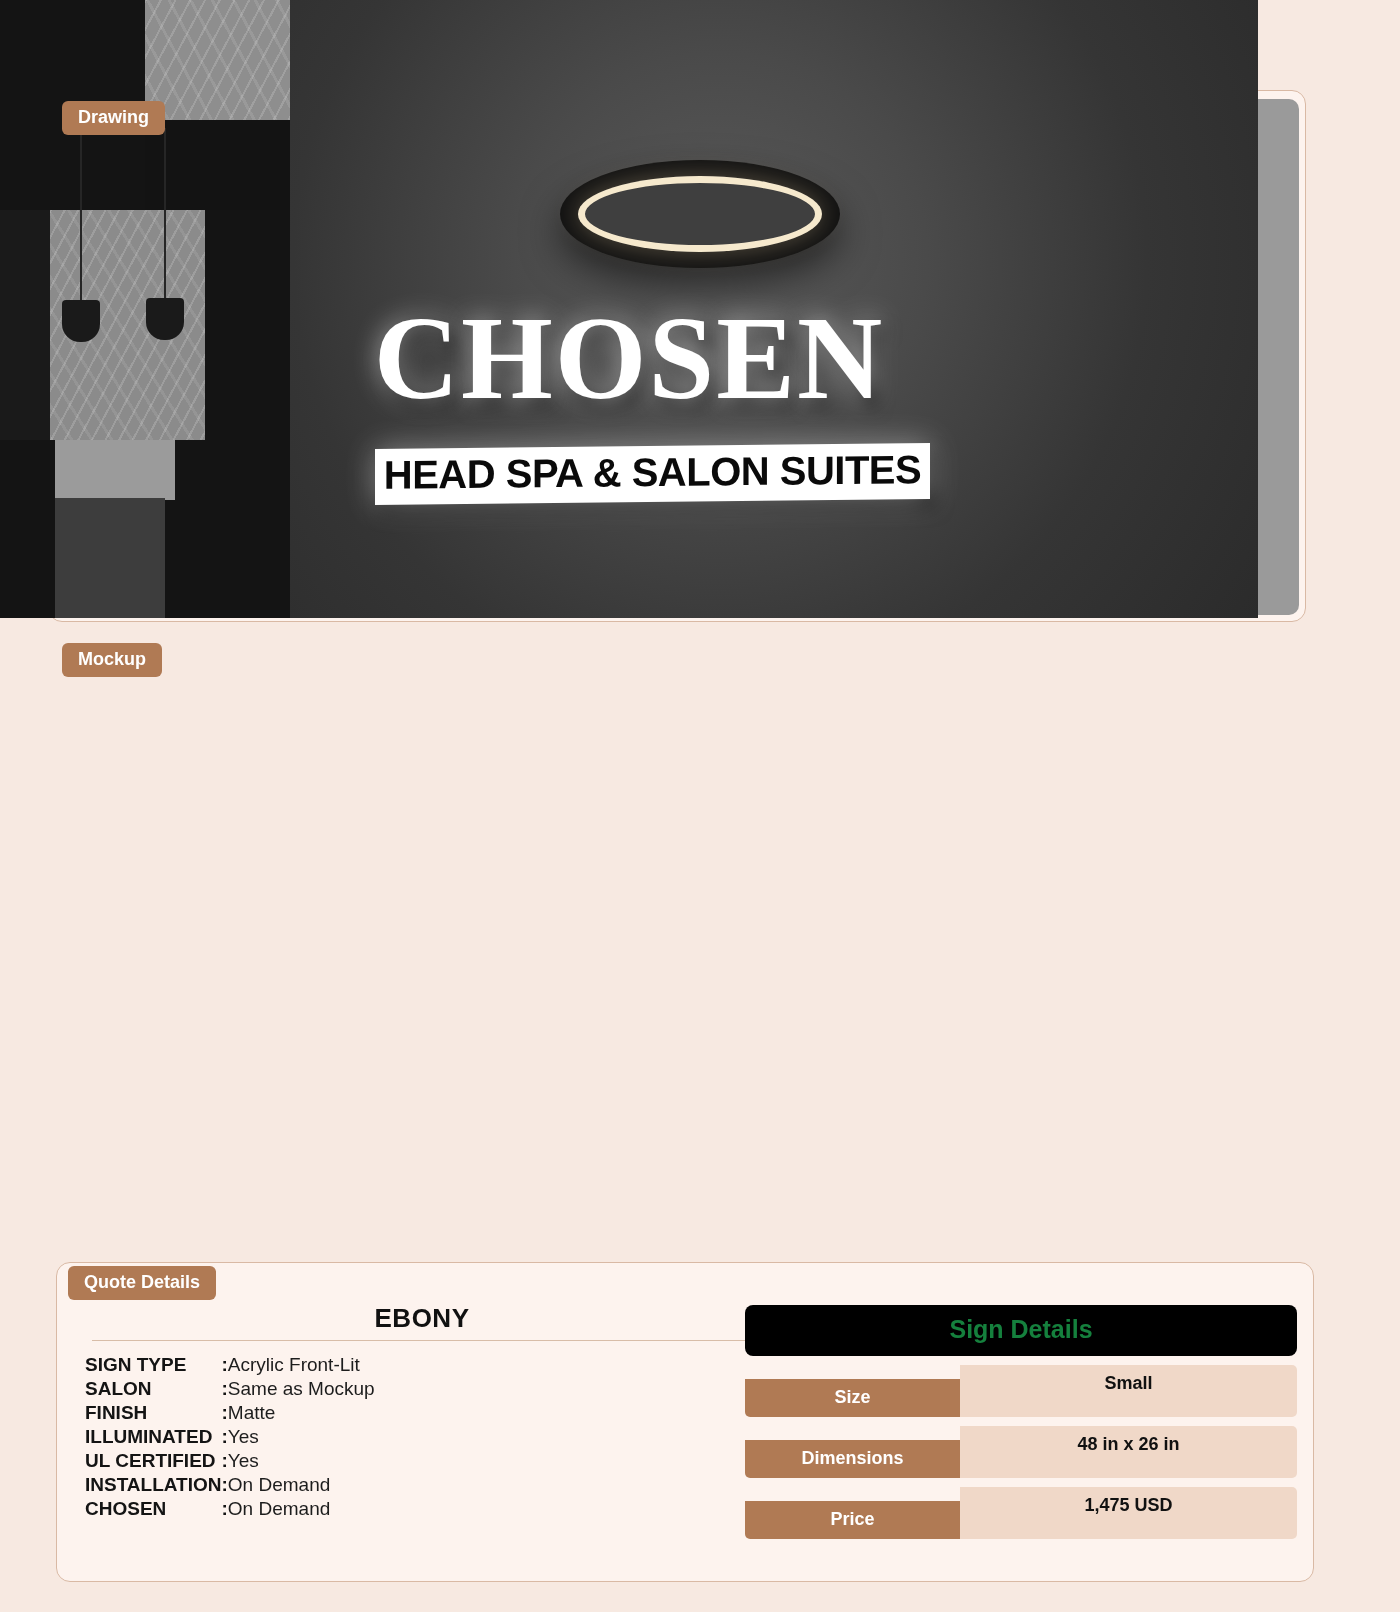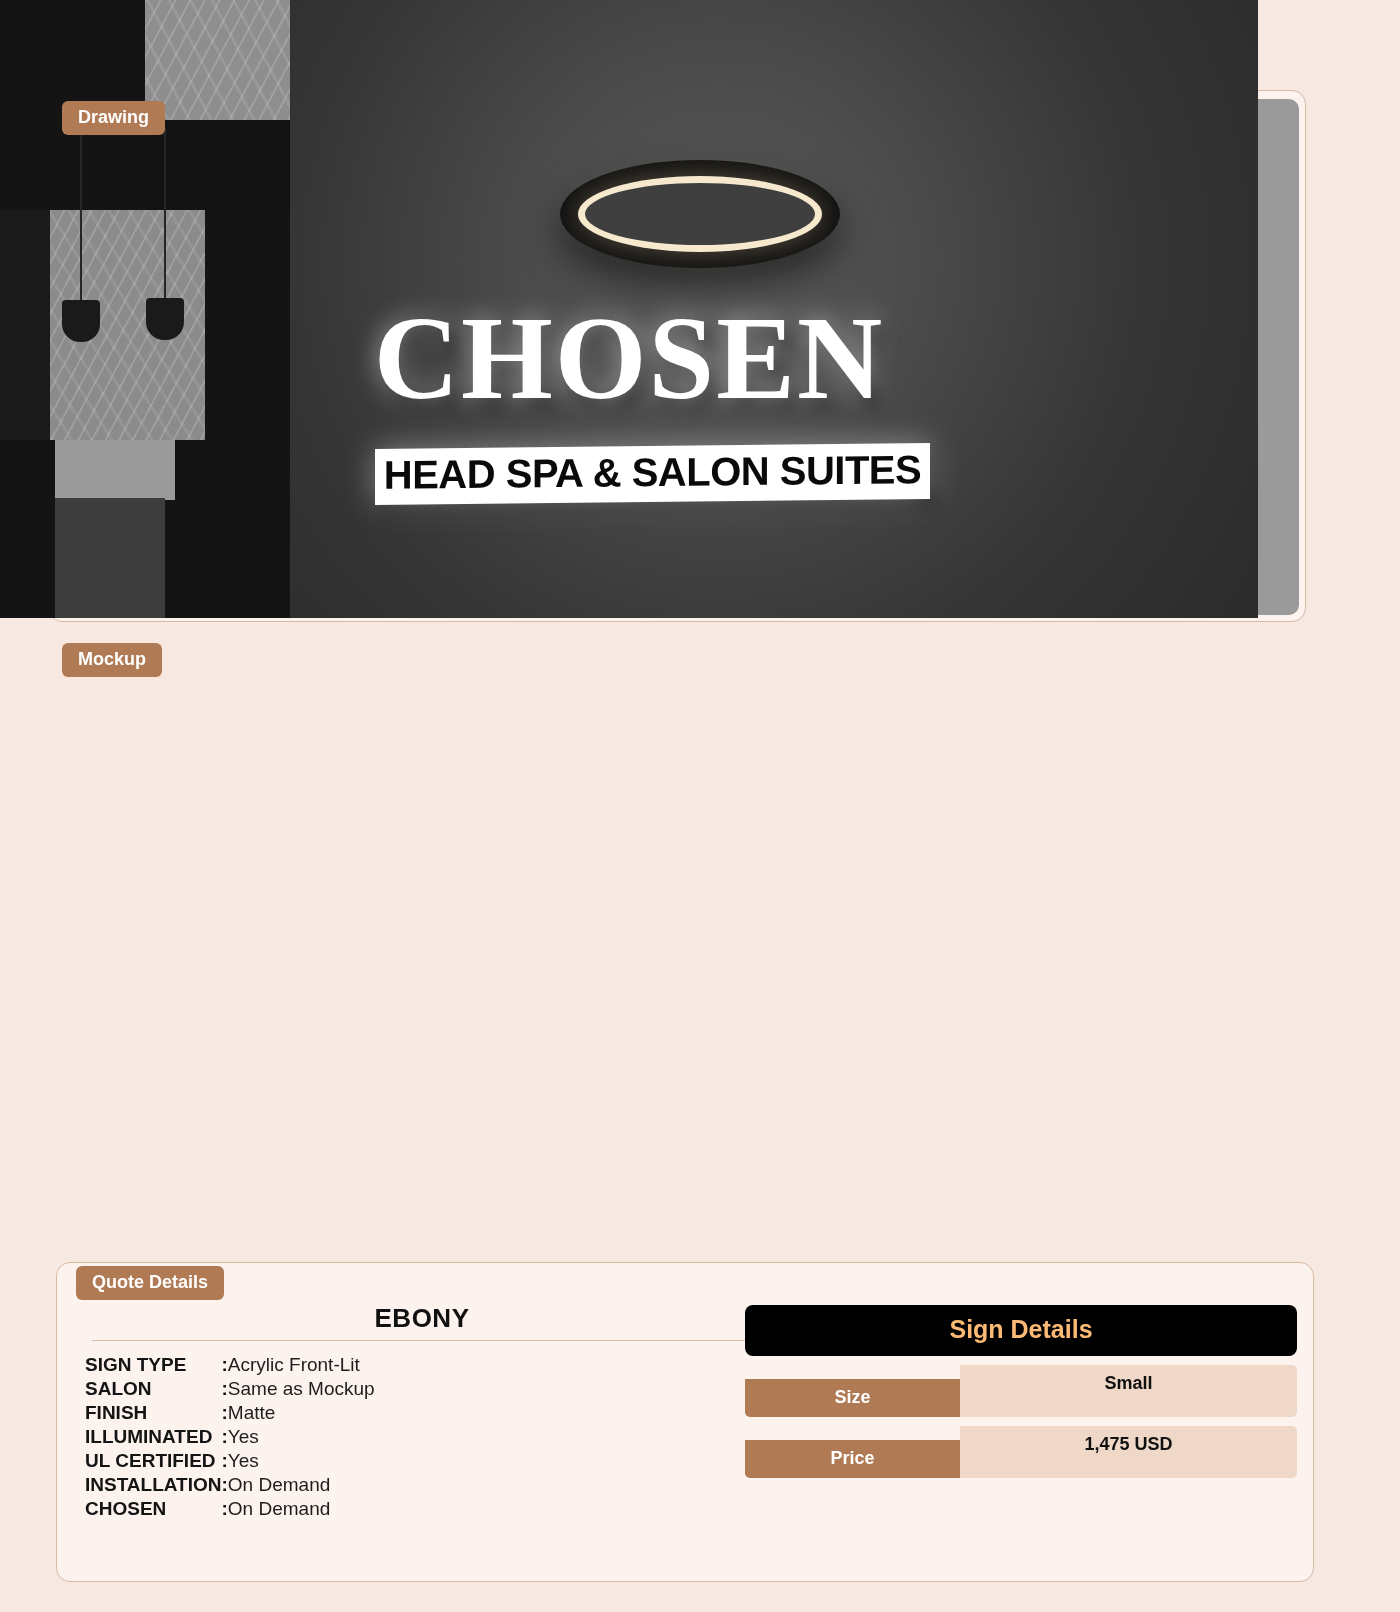--- a/index.html
+++ b/index.html
@@ -288,21 +288,21 @@
     transform: skewY(-0.6deg);
   }
 
   
   #quote-panel {
     left: 56px;
     top: 1262px;
     width: 1258px;
     height: 320px;
   }
-  #quote-tab { left: 76px; top: 1266px; }
+  #quote-tab { left: 68px; top: 1266px; }
 
   .quote-left {
     position: absolute;
     left: 20px; top: 40px;
     width: 690px;
   }
   .brand-name {
     text-align: center;
     font-size: 26px;
     font-weight: bold;
@@ -324,21 +324,21 @@
   .spec-colon { font-weight: bold; color: #141414; padding-right: 8px; }
   .spec-val { color: #1d1d1d; }
 
   .sign-details {
     position: absolute;
     right: 16px; top: 42px;
     width: 552px;
   }
   .sd-header {
     background: #000;
-    color: #fdba74;
+    color: #15803d;
     text-align: center;
     font-size: 25px;
     font-weight: bold;
     padding: 10px 0 12px 0;
     border-radius: 8px;
   }
   .sd-row {
     display: flex;
     margin-top: 9px;
     border-radius: 5px;
@@ -474,20 +474,24 @@
     </div>
 
     <div class="sign-details">
       <div class="sd-header">Sign Details</div>
 
       <div class="sd-row">
         <div class="sd-label">Size</div>
         <div class="sd-value">Small</div>
       </div>
       <div class="sd-row">
+        <div class="sd-label">Dimensions</div>
+        <div class="sd-value">48 in x 26 in</div>
+      </div>
+      <div class="sd-row">
         <div class="sd-label">Price</div>
         <div class="sd-value">1,475 USD</div>
       </div>
     </div>
   </div>
   <div class="tab" id="quote-tab">Quote Details</div>
 
 </div>
 
 </body></html>

